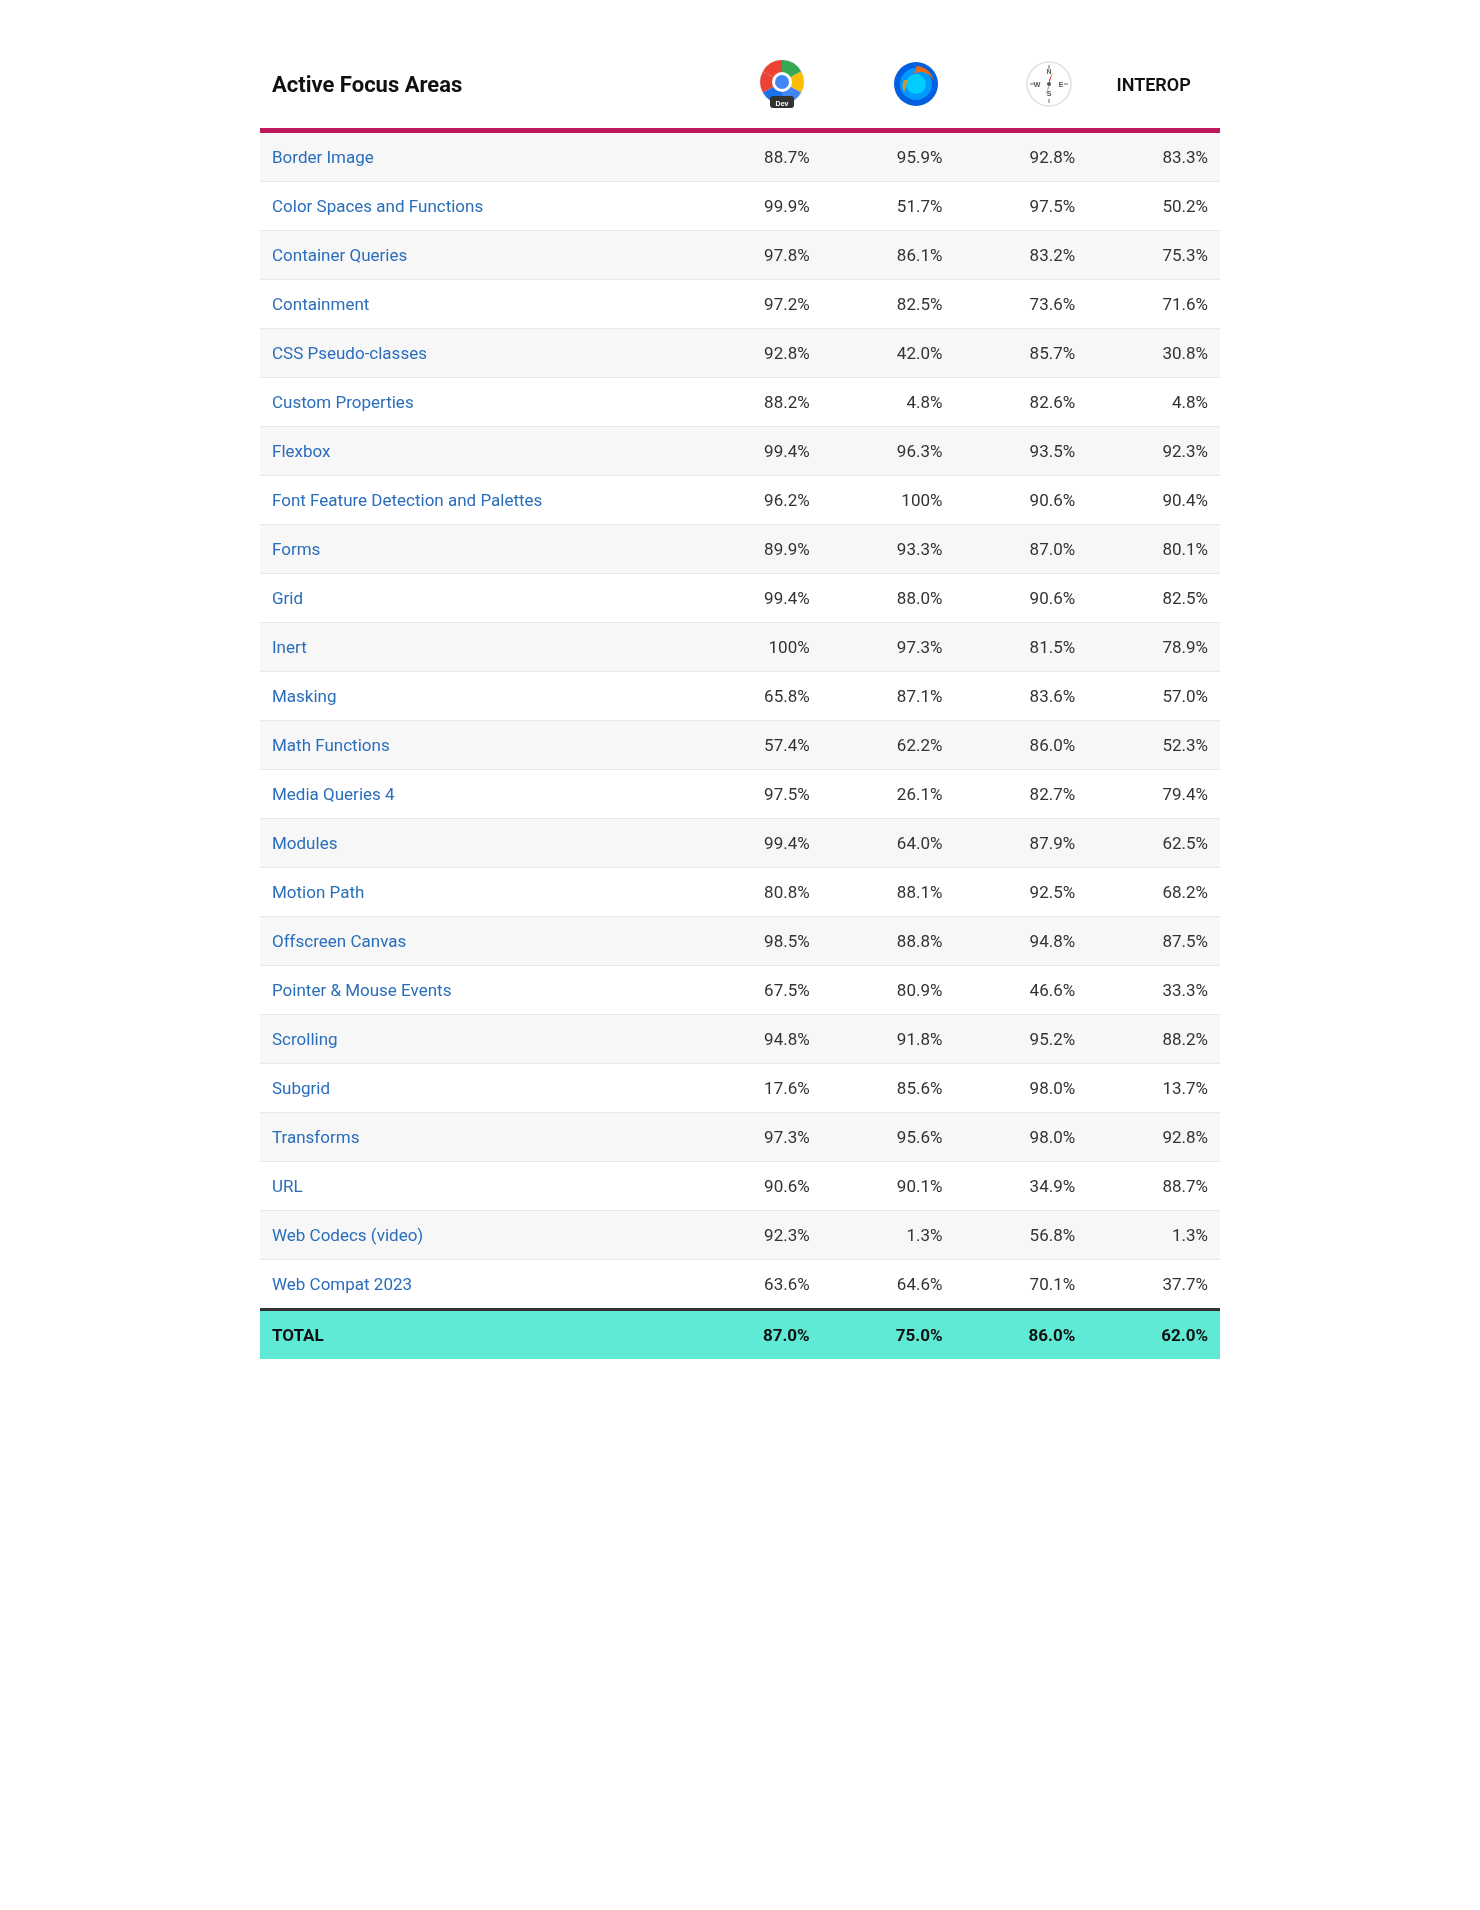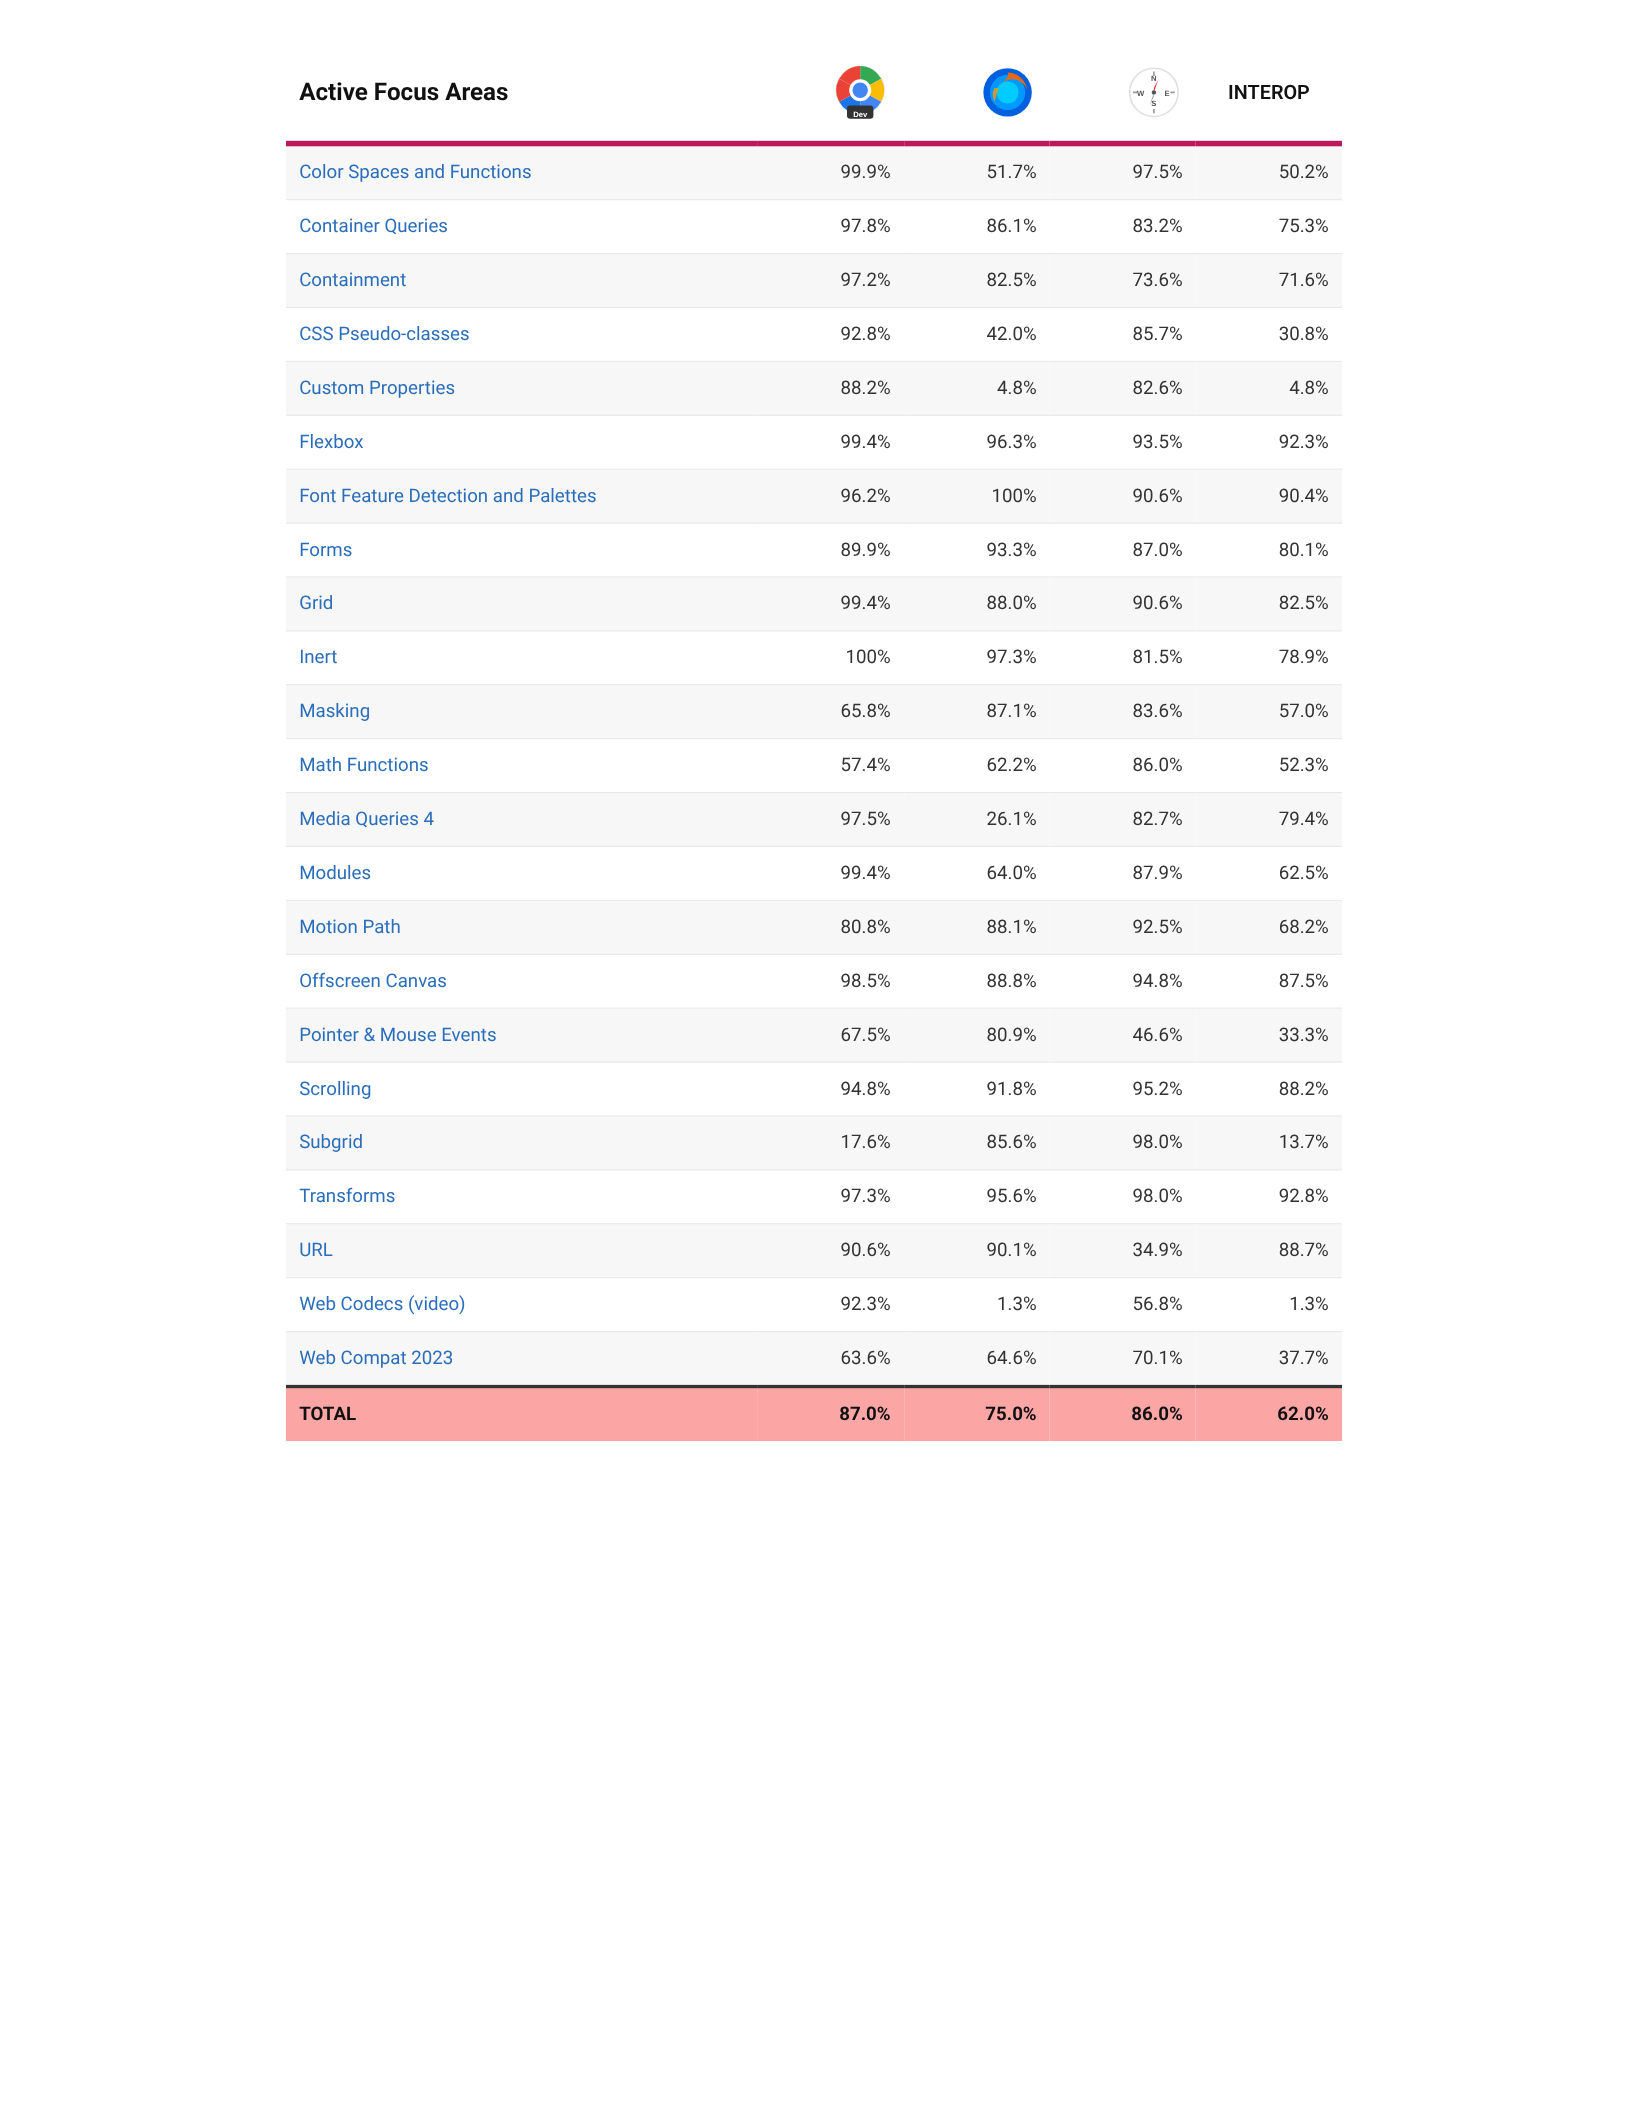--- a/index.html
+++ b/index.html
@@ -49,21 +49,21 @@
       border-bottom: 1px solid #e8e8e8;
     }
 
     tbody tr:nth-child(odd) {
       background: #f7f7f7;
     }
 
     tbody tr:last-child {
       border-top: 3px solid #333;
       border-bottom: none;
-      background: #fca5a5;
+      background: #5eead4;
     }
 
     tbody td {
       padding: 14px 12px;
       text-align: right;
       font-size: 17px;
       color: #333;
     }
 
     tbody td:first-child {
@@ -170,20 +170,27 @@
             </svg>
           </div>
         </th>
         <th class="col-interop">
           <span>INTEROP</span>
         </th>
       </tr>
     </thead>
     <tbody id="table-body">
 
+    <tr>
+          <td>Border Image</td>
+          <td>88.7%</td>
+          <td>95.9%</td>
+          <td>92.8%</td>
+          <td>83.3%</td>
+        </tr>
         <tr>
           <td>Color Spaces and Functions</td>
           <td>99.9%</td>
           <td>51.7%</td>
           <td>97.5%</td>
           <td>50.2%</td>
         </tr>
         <tr>
           <td>Container Queries</td>
           <td>97.8%</td>

